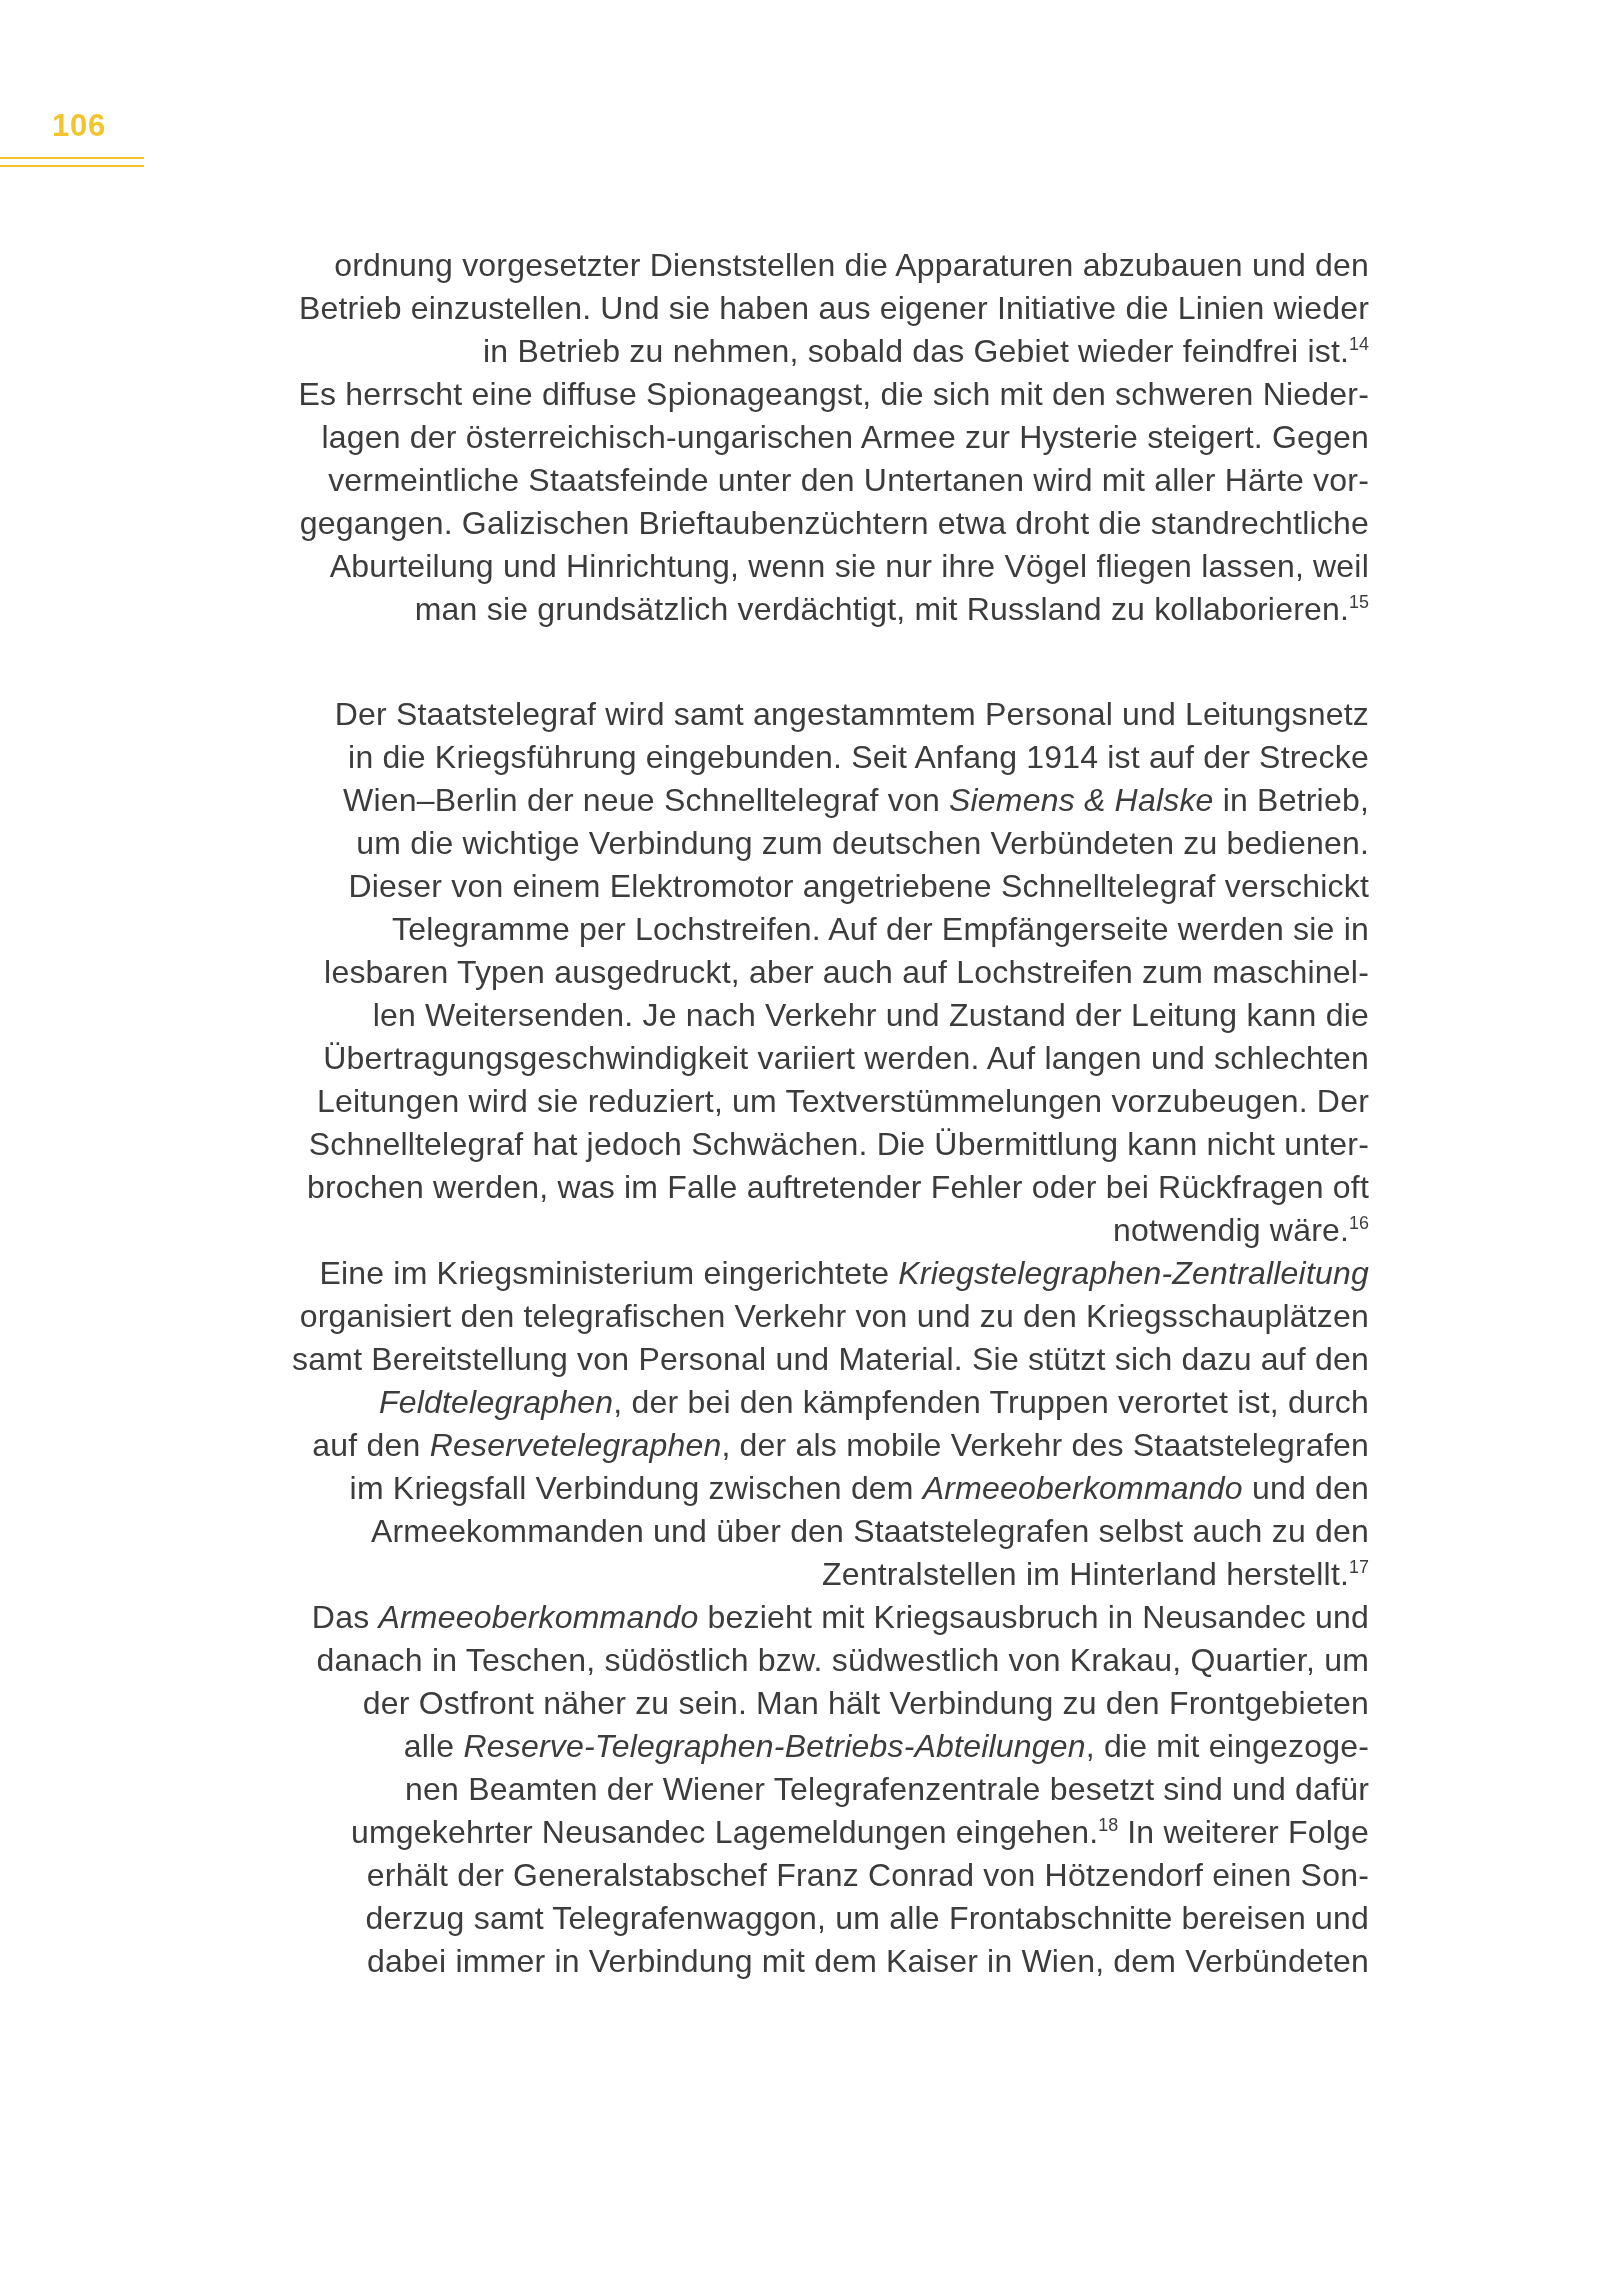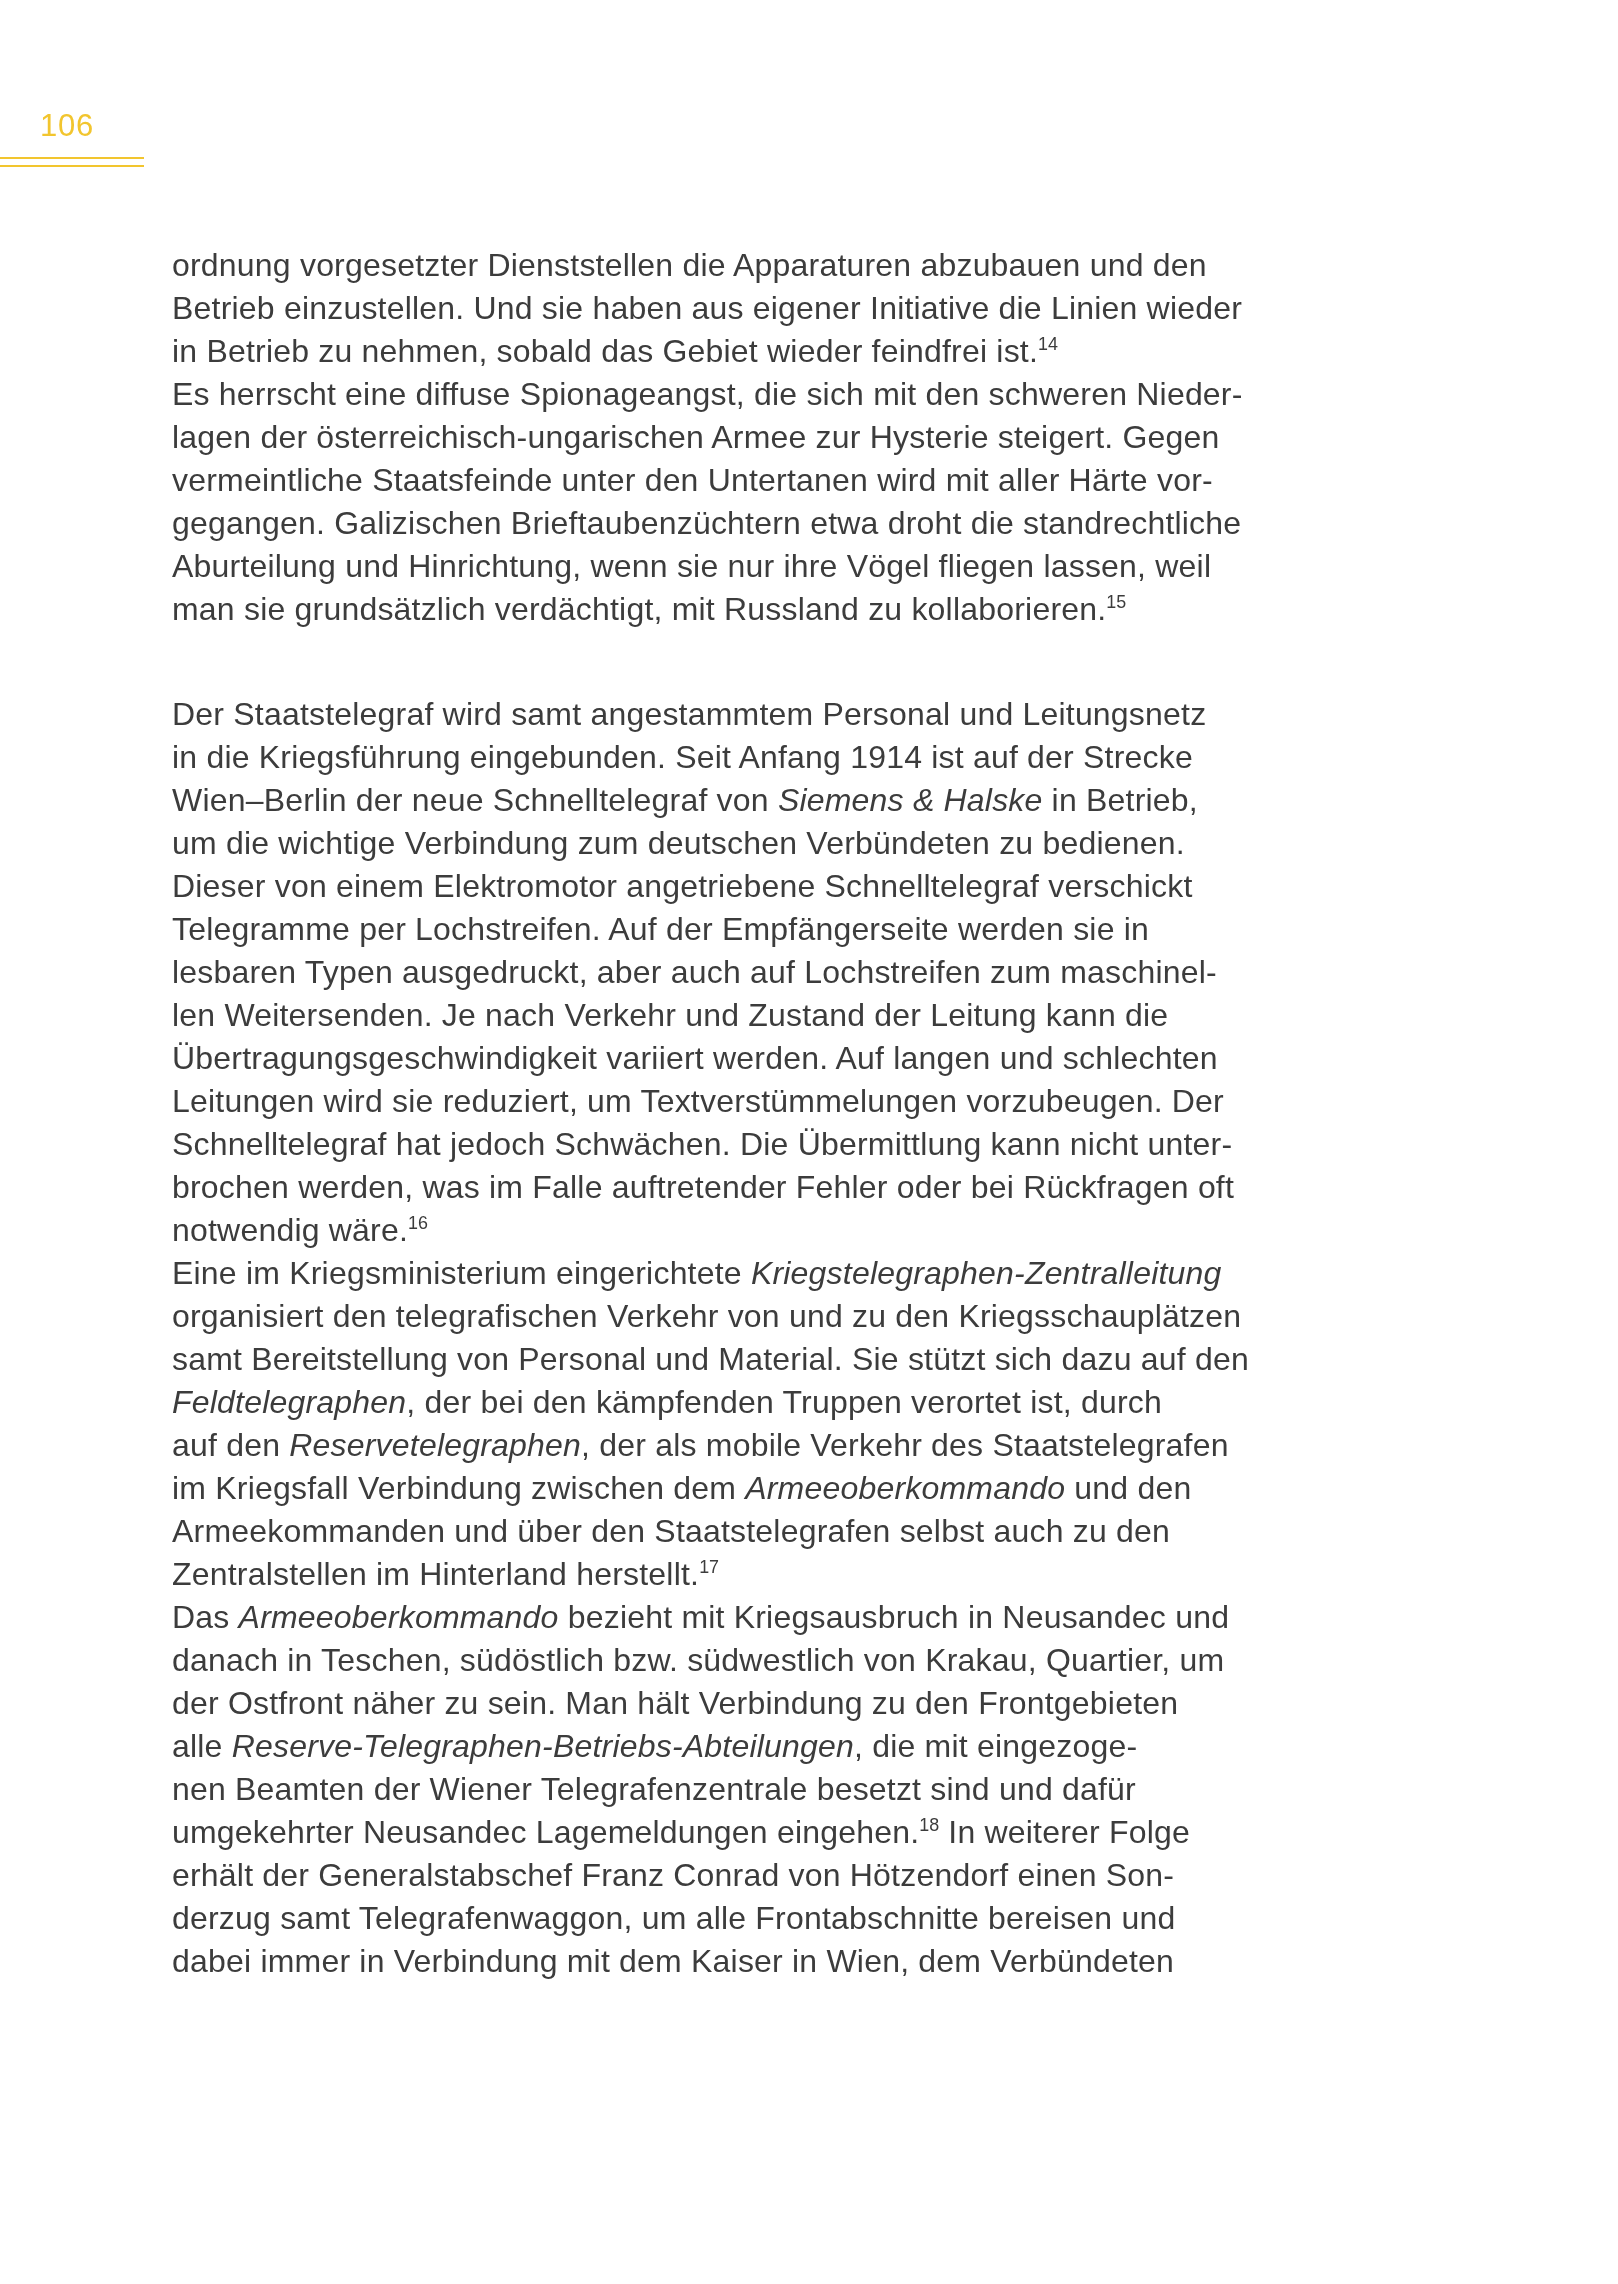--- a/index.html
+++ b/index.html
@@ -11,24 +11,24 @@
   }
   .page {
     position: relative;
     width: 1618px;
     height: 2284px;
     background: var(--page-bg, #ffffff);
     overflow: hidden;
   }
   .page-number {
     position: absolute;
-    left: 40px;
+    left: 52px;
     top: 108px;
     font-size: 31px;
-    font-weight: 400;
+    font-weight: 700;
     letter-spacing: 0.8px;
     color: var(--accent, #F2C52E);
   }
   .accent-rule {
     position: absolute;
     left: 0;
     top: 157px;
     width: 144px;
     height: 9.7px;
     border-top: 2.4px solid var(--accent, #F2C52E);
@@ -40,21 +40,21 @@
     top: 244px;
     width: 1197px;
     color: var(--text-color, #3C3C3C);
     font-size: 32px;
     line-height: 43px;
     font-weight: 300;
     letter-spacing: 0.2px;
   }
   p.para { margin: 0; }
   p.para.gap { margin-top: 62px; }
-  .line { display: block; white-space: nowrap; }
+  .line { display: block; white-space: nowrap; text-align: right; }
   em { font-style: italic; }
   sup {
     font-size: 0.56em;
     line-height: 0;
     vertical-align: super;
     letter-spacing: 0;
   }
 </style>
 </head>
 <body>

